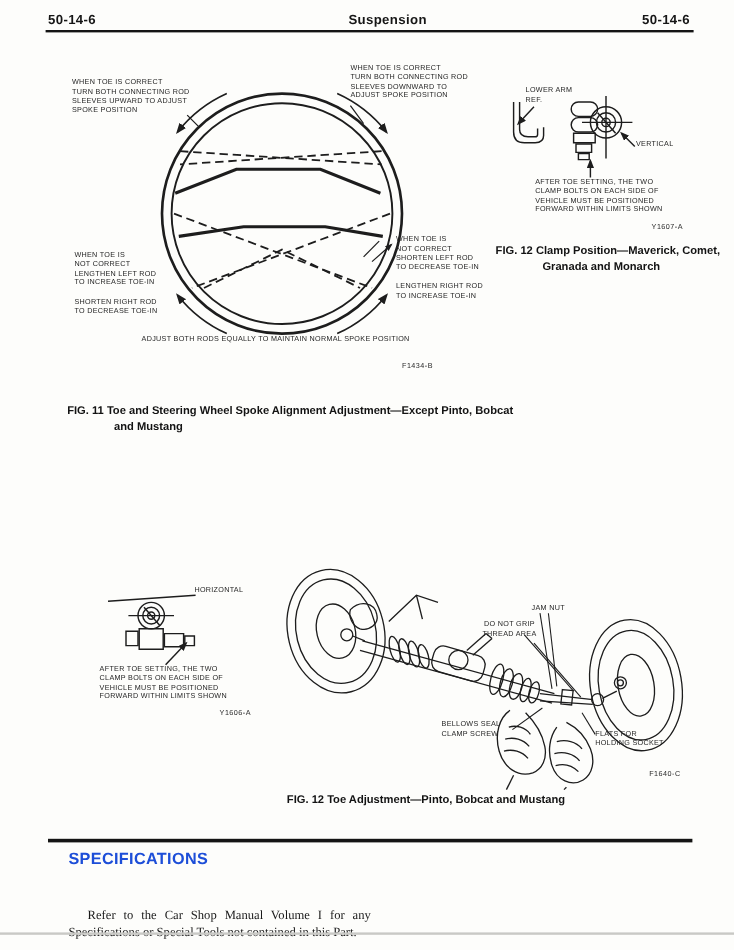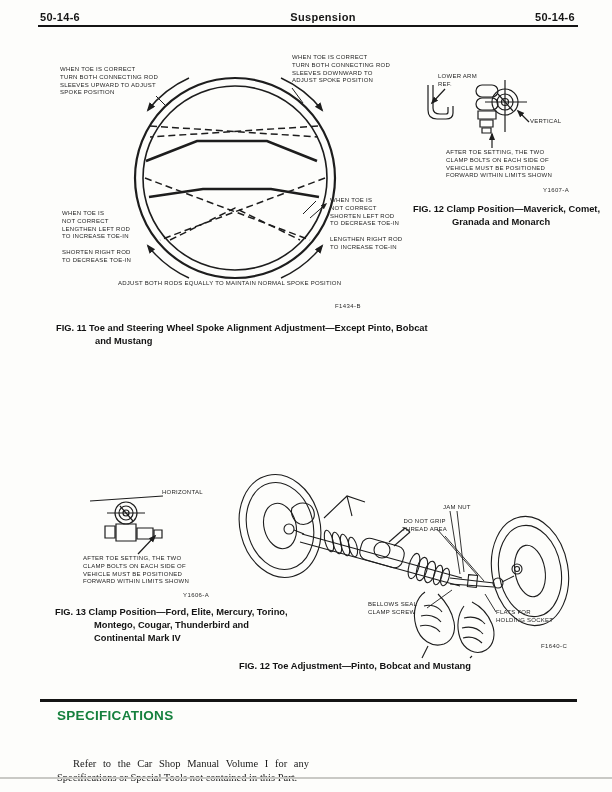--- a/index.html
+++ b/index.html
@@ -9,21 +9,21 @@
   .hdr{font-weight:bold;font-size:11px;letter-spacing:.3px;color:#161616;}
   .rule{position:absolute;background:#141414;}
   .dlabel{position:absolute;font-size:6px;line-height:1.3;letter-spacing:.25px;
           white-space:pre-line;color:#242424;}
   .code{position:absolute;font-size:6px;letter-spacing:.4px;color:#2a2a2a;}
   .fig-caption{position:absolute;font-weight:bold;font-size:9.3px;line-height:1.4;
                color:#131313;padding-left:39px;text-indent:-39px;}
   .fig-caption.center{padding-left:0;text-indent:0;text-align:center;white-space:nowrap;}
   svg{position:absolute;overflow:visible;}
   svg *{vector-effect:non-scaling-stroke;}
-  .spec-head{position:absolute;font-weight:bold;font-size:13.5px;letter-spacing:.3px;color:#15803d;}
+  .spec-head{position:absolute;font-weight:bold;font-size:13.5px;letter-spacing:.3px;color:#1d4ed8;}
   .spec-body{position:absolute;font-family:"Liberation Serif",serif;font-size:10.5px;
              line-height:1.3;text-align:justify;text-indent:16px;color:#1a1a1a;}
 </style>
 </head>
 <body>
 
 <div id="page">
 
   <div class="abs hdr" style="left:40px;top:11px;">50-14-6</div>
   <div class="abs hdr" style="left:17px;top:11px;width:612px;text-align:center;">Suspension</div>
@@ -83,21 +83,21 @@
 TO INCREASE TOE-IN</div>
   <div class="dlabel" style="left:62px;top:210px;">WHEN TOE IS
 NOT CORRECT
 LENGTHEN LEFT ROD
 TO INCREASE TOE-IN
 
 SHORTEN RIGHT ROD
 TO DECREASE TOE-IN</div>
   <div class="dlabel" style="left:118px;top:280px;">ADJUST BOTH RODS EQUALLY TO MAINTAIN NORMAL SPOKE POSITION</div>
   <div class="code" style="left:335px;top:303px;">F1434-B</div>
-  <div class="fig-caption" style="left:56px;top:322px;width:335px;">FIG. 11 Toe and Steering Wheel Spoke Alignment Adjustment—Except Pinto, Bobcat and Mustang</div>
+  <div class="fig-caption" style="left:56px;top:336px;width:335px;">FIG. 11 Toe and Steering Wheel Spoke Alignment Adjustment—Except Pinto, Bobcat and Mustang</div>
 
   <svg style="left:415px;top:70px;" width="175" height="90" viewBox="0 0 175 90">
     <defs>
       <marker id="ah2" markerWidth="8" markerHeight="7" refX="5" refY="2.5" orient="auto">
         <path d="M0,0 L6.5,2.5 L0,5 Z" fill="#1d1d1d"></path>
       </marker>
     </defs>
     <g fill="none" stroke="#1d1d1d" stroke-width="1.2">
 
       <g>
@@ -155,21 +155,20 @@
       </g>
       <path d="M63,64 L80,46" marker-end="url(#ah3)"></path>
     </g>
   </svg>
   <div class="dlabel" style="left:162px;top:489px;">HORIZONTAL</div>
   <div class="dlabel" style="left:83px;top:555px;">AFTER TOE SETTING, THE TWO
 CLAMP BOLTS ON EACH SIDE OF
 VEHICLE MUST BE POSITIONED
 FORWARD WITHIN LIMITS SHOWN</div>
   <div class="code" style="left:183px;top:592px;">Y1606-A</div>
-  <div class="fig-caption" style="left:55px;top:606px;width:196px;">FIG. 13 Clamp Position—Ford, Elite, Mercury, Torino, Montego, Cougar, Thunderbird and Continental Mark IV</div>
 
   <svg style="left:232px;top:466px;" width="350" height="192" viewBox="0 0 350 192">
     <g fill="none" stroke="#1d1d1d" stroke-width="1.1">
 
       <g transform="rotate(-14 48 60)">
         <ellipse cx="48" cy="60" rx="40" ry="52"></ellipse>
         <ellipse cx="48" cy="60" rx="33" ry="44"></ellipse>
         <ellipse cx="48" cy="60" rx="16" ry="23"></ellipse>
       </g>
 

